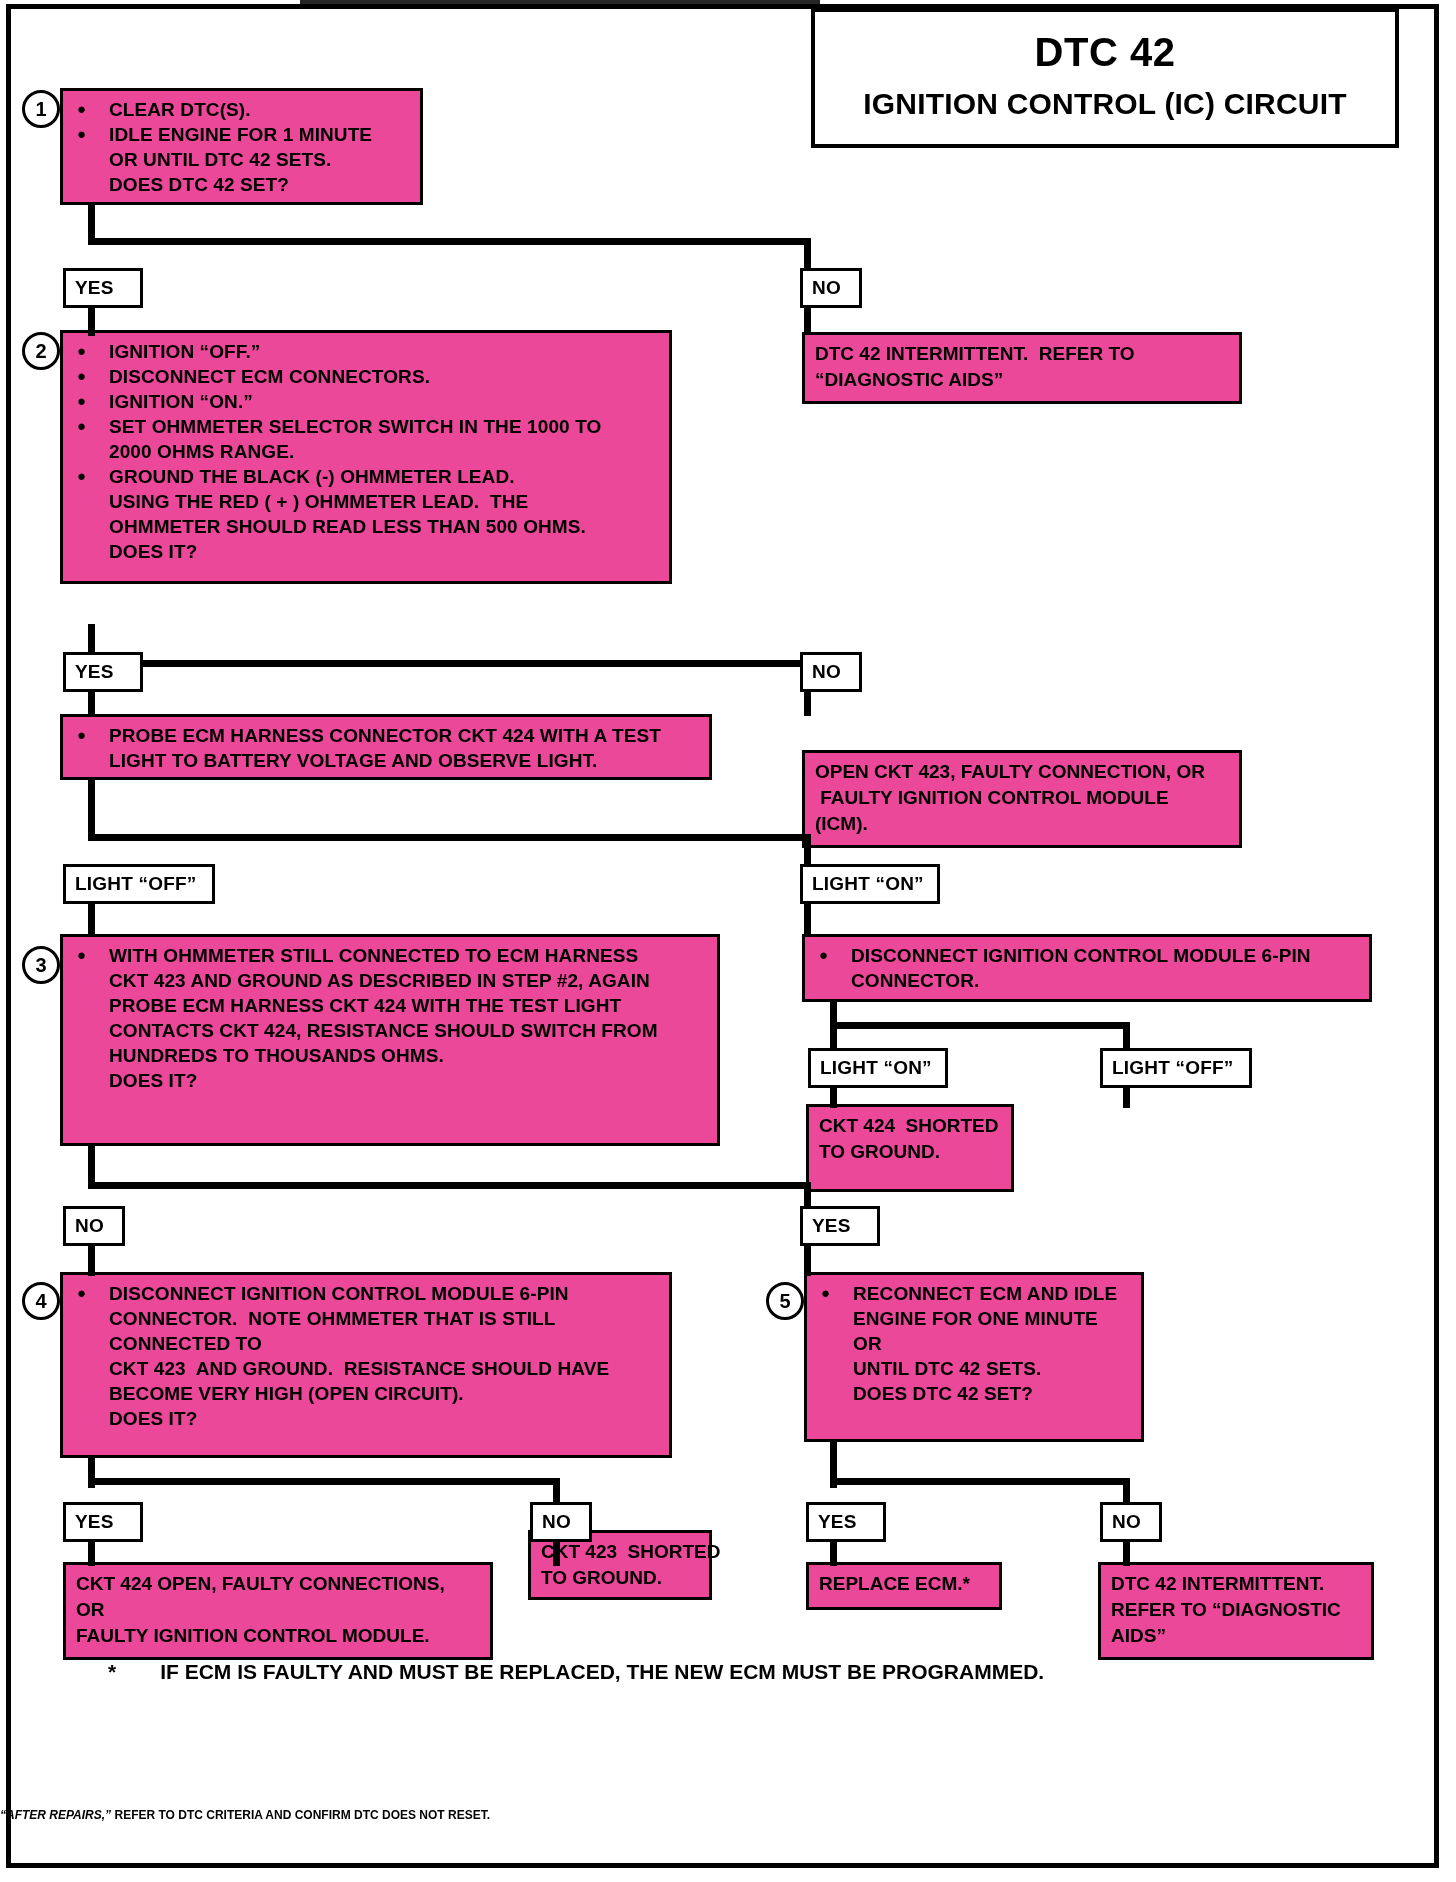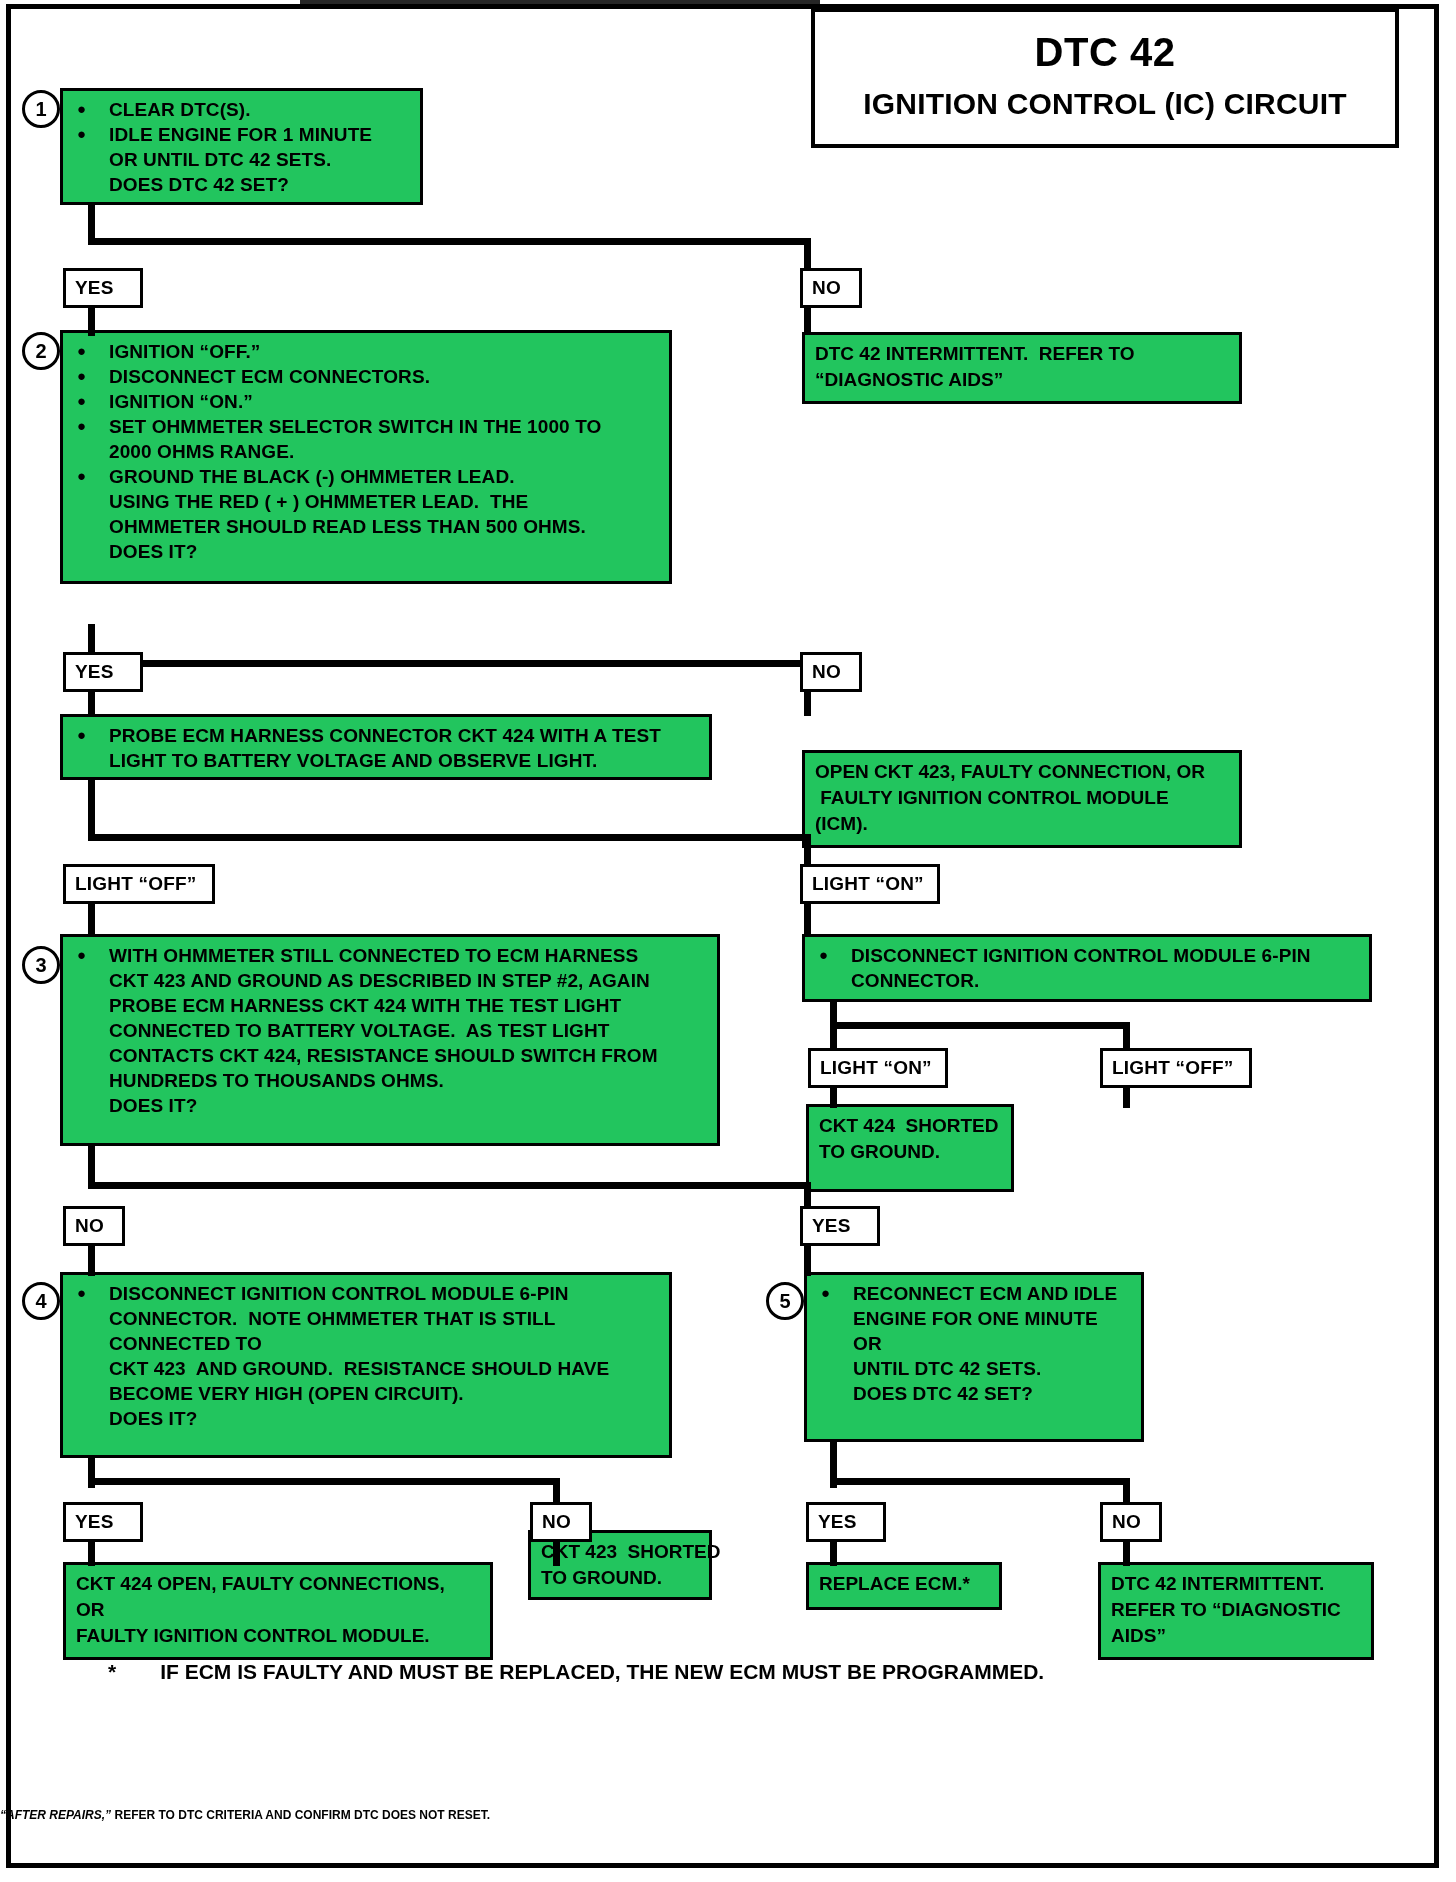--- a/index.html
+++ b/index.html
@@ -20,21 +20,21 @@
     left:6px; top:4px;
     width:1433px; height:1864px;
     border:5px solid #000;
     box-sizing:border-box;
   }
   
   .box{
     position:absolute;
     border:3px solid #000;
     box-sizing:border-box;
-    background:#22c55e;
+    background:#ec4899;
     padding:6px 10px 2px 10px;
   }
   .tagbox{
     position:absolute;
     border:3px solid #000;
     box-sizing:border-box;
     background:#fff;
     display:flex;
     align-items:center;
     padding-left:9px;
@@ -223,21 +223,20 @@
 
   <div class="vline" style="left:88px; top:902px; height:34px;"></div>
   <div class="vline" style="left:804px; top:902px; height:34px;"></div>
 
   <div class="stepnum" style="left:22px; top:946px;">3</div>
   <div class="box" style="left:60px; top:934px; width:660px; height:212px;">
     <ul class="lines">
       <li class="bullet">WITH OHMMETER STILL CONNECTED TO ECM HARNESS</li>
       <li class="cont">CKT 423 AND GROUND AS DESCRIBED IN STEP #2, AGAIN</li>
       <li class="cont">PROBE ECM HARNESS CKT 424 WITH THE TEST LIGHT</li>
-      <li class="cont">CONNECTED TO BATTERY VOLTAGE.  AS TEST LIGHT</li>
       <li class="cont">CONTACTS CKT 424, RESISTANCE SHOULD SWITCH FROM</li>
       <li class="cont">HUNDREDS TO THOUSANDS OHMS.</li>
       <li class="cont">DOES IT?</li>
     </ul>
   </div>
 
   <div class="box" style="left:802px; top:934px; width:570px; height:68px;">
     <ul class="lines">
       <li class="bullet">DISCONNECT IGNITION CONTROL MODULE 6-PIN</li>
       <li class="cont">CONNECTOR.</li>

